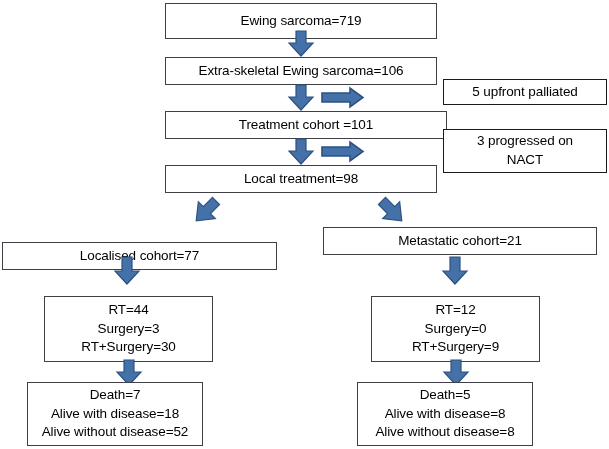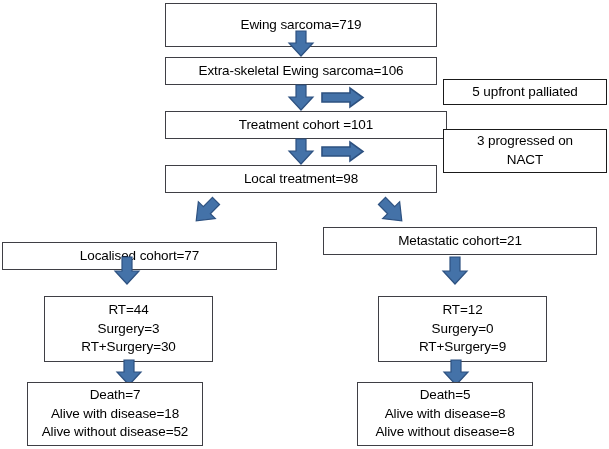--- a/index.html
+++ b/index.html
@@ -43,21 +43,21 @@
   .arrow {
     position: absolute;
   }
   .arrow svg { display: block; overflow: visible; }
 </style>
 </head>
 <body>
 
 <div id="flowchart">
 
-  <div class="node" style="left:165px; top:3px; width:272px; height:44px;">
+  <div class="node" style="left:165px; top:3px; width:272px; height:36px;">
     <span class="ln">Ewing sarcoma=719</span>
   </div>
 
   <div class="arrow" style="left:288px; top:31px;">
     <svg width="26" height="26" viewBox="0 0 26 26">
       <polygon points="8,0 18,0 18,12 25,12 13,25 1,12 8,12" fill="#4472a8" stroke="#2d5180" stroke-width="1.2"></polygon>
     </svg>
   </div>
 
   <div class="node" style="left:165px; top:57px; width:272px; height:28px;">
@@ -153,21 +153,21 @@
   <div class="node" style="left:323px; top:227px; width:274px; height:28px;">
     <span class="ln">Metastatic cohort=21</span>
   </div>
 
   <div class="arrow" style="left:442px; top:257px;">
     <svg width="26" height="28" viewBox="0 0 26 28">
       <polygon points="8,0 18,0 18,14 25,14 13,27 1,14 8,14" fill="#4472a8" stroke="#2d5180" stroke-width="1.2"></polygon>
     </svg>
   </div>
 
-  <div class="node" style="left:371px; top:296px; width:169px; height:66px;margin-left:7px;">
+  <div class="node" style="left:371px; top:296px; width:169px; height:66px;">
     <span class="ln">RT=12</span>
     <span class="ln">Surgery=0</span>
     <span class="ln">RT+Surgery=9</span>
   </div>
 
   <div class="arrow" style="left:443px; top:360px;">
     <svg width="26" height="26" viewBox="0 0 26 26">
       <polygon points="8,0 18,0 18,12 25,12 13,25 1,12 8,12" fill="#4472a8" stroke="#2d5180" stroke-width="1.2"></polygon>
     </svg>
   </div>

